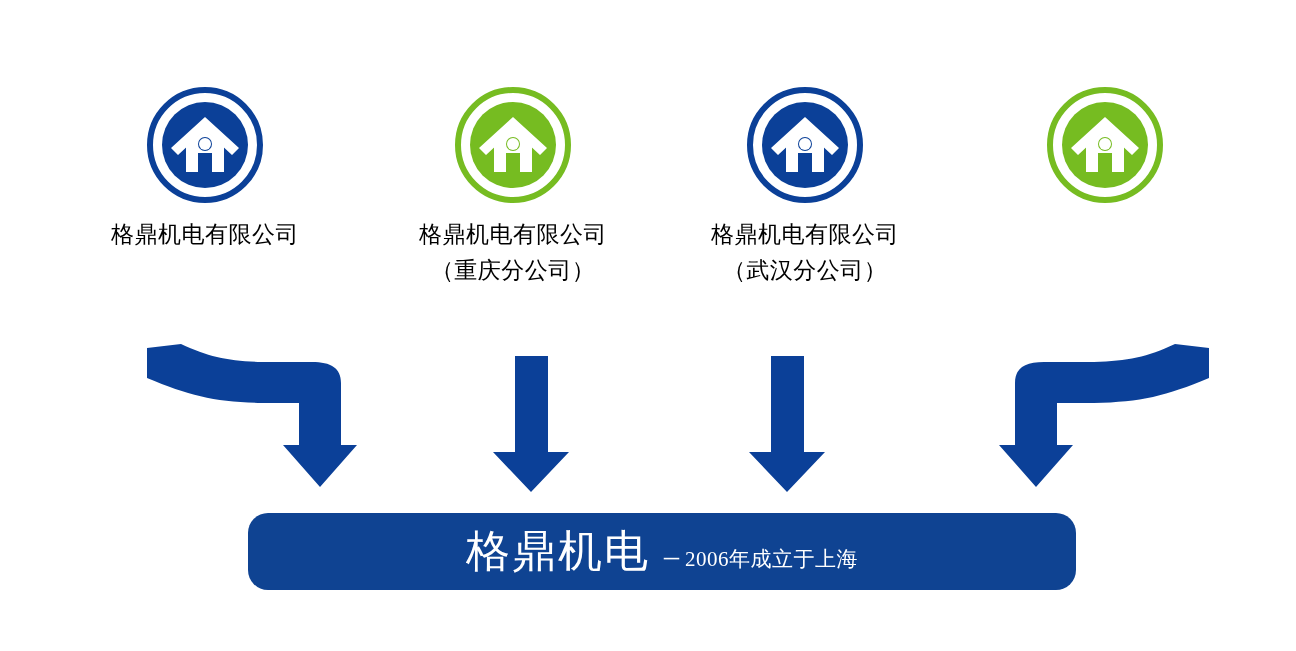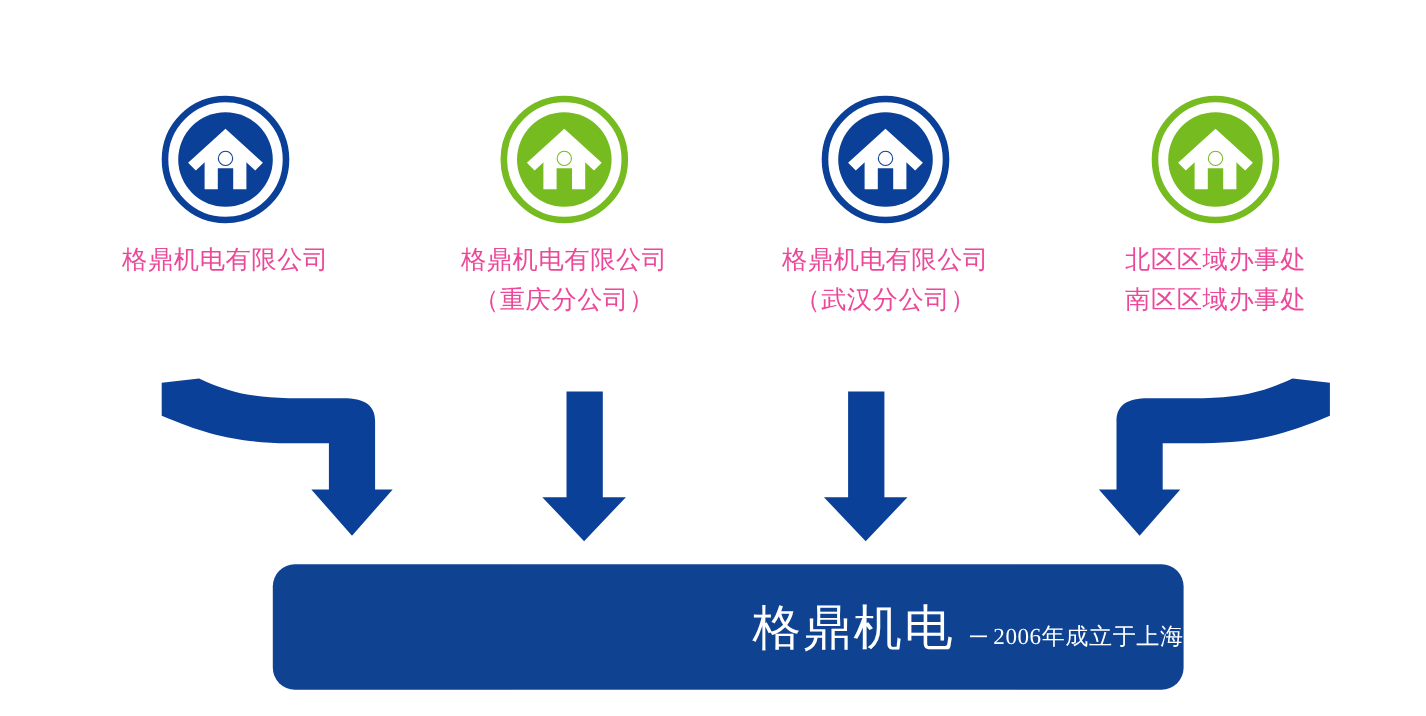--- a/index.html
+++ b/index.html
@@ -27,49 +27,49 @@
     text-align: center;
   }
   .node-icon {
     width: 118px;
     height: 118px;
     margin: 0 auto;
     display: block;
   }
   .node-label {
     margin-top: 14px;
-    font-family: Liberation Sans, sans-serif;
+    font-family: Liberation Mono, monospace;
     font-size: 23px;
     line-height: 36px;
-    color: #ec4899;
+    color: #000000;
     white-space: pre-line;
     letter-spacing: 0.5px;
   }
 
   
   .arrow-layer {
     position: absolute;
     left: 0;
     top: 0;
     width: 1296px;
     height: 651px;
     pointer-events: none;
   }
 
   
   .banner {
     position: absolute;
     left: 248px;
     top: 513px;
     width: 828px;
-    height: 114px;
+    height: 77px;
     border-radius: 20px;
     display: flex;
     align-items: center;
-    justify-content: flex-end;
+    justify-content: center;
     box-sizing: border-box;
   }
   .banner-text {
     font-family: "Liberation Serif", serif;
     color: #ffffff;
     white-space: nowrap;
     display: flex;
     align-items: baseline;
     justify-content: center;
   }
@@ -190,22 +190,20 @@
 
   <div class="node" style="left:1105px;">
     <svg class="node-icon" viewBox="0 0 118 118" xmlns="http://www.w3.org/2000/svg">
       <circle cx="59" cy="59" r="55" fill="none" stroke="#76bc21" stroke-width="6"></circle>
       <circle cx="59" cy="59" r="43" fill="#76bc21"></circle>
       <path d="M 59 31 L 93 62 L 86 69 L 59 44 L 32 69 L 25 62 Z" fill="#ffffff"></path>
       <path d="M 40 60 L 40 86 L 52 86 L 52 67 L 66 67 L 66 86 L 78 86 L 78 60 L 59 43 Z" fill="#ffffff"></path>
       <circle cx="59" cy="58" r="7" fill="#76bc21"></circle>
       <circle cx="59" cy="58" r="6" fill="#ffffff"></circle>
     </svg>
-    <div class="node-label">北区区域办事处
-南区区域办事处</div>
   </div>
 
   <div class="banner" style="background:#0f4392;">
     <div class="banner-text">
       <span class="banner-main">格鼎机电</span>
       <span class="banner-sep">–</span>
       <span class="banner-sub">2006年成立于上海</span>
     </div>
   </div>
 

